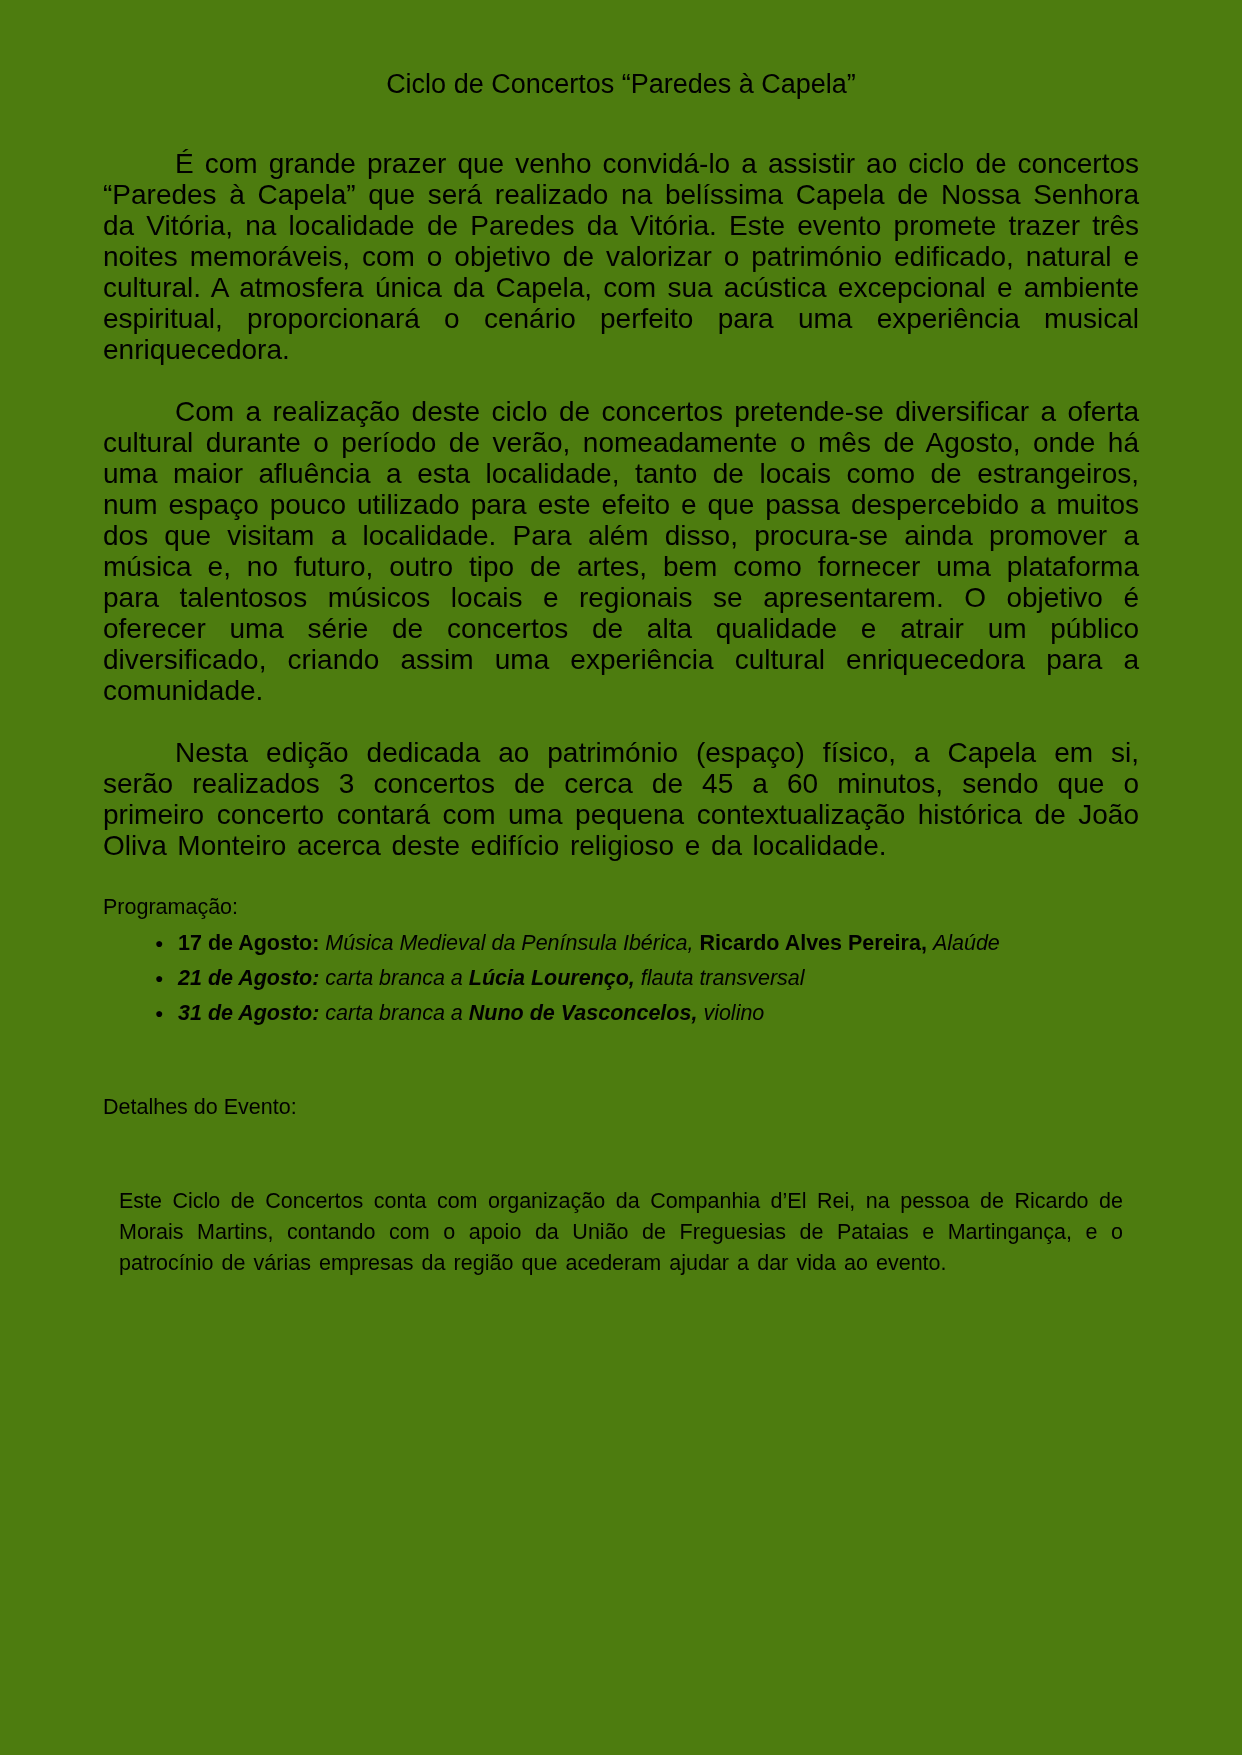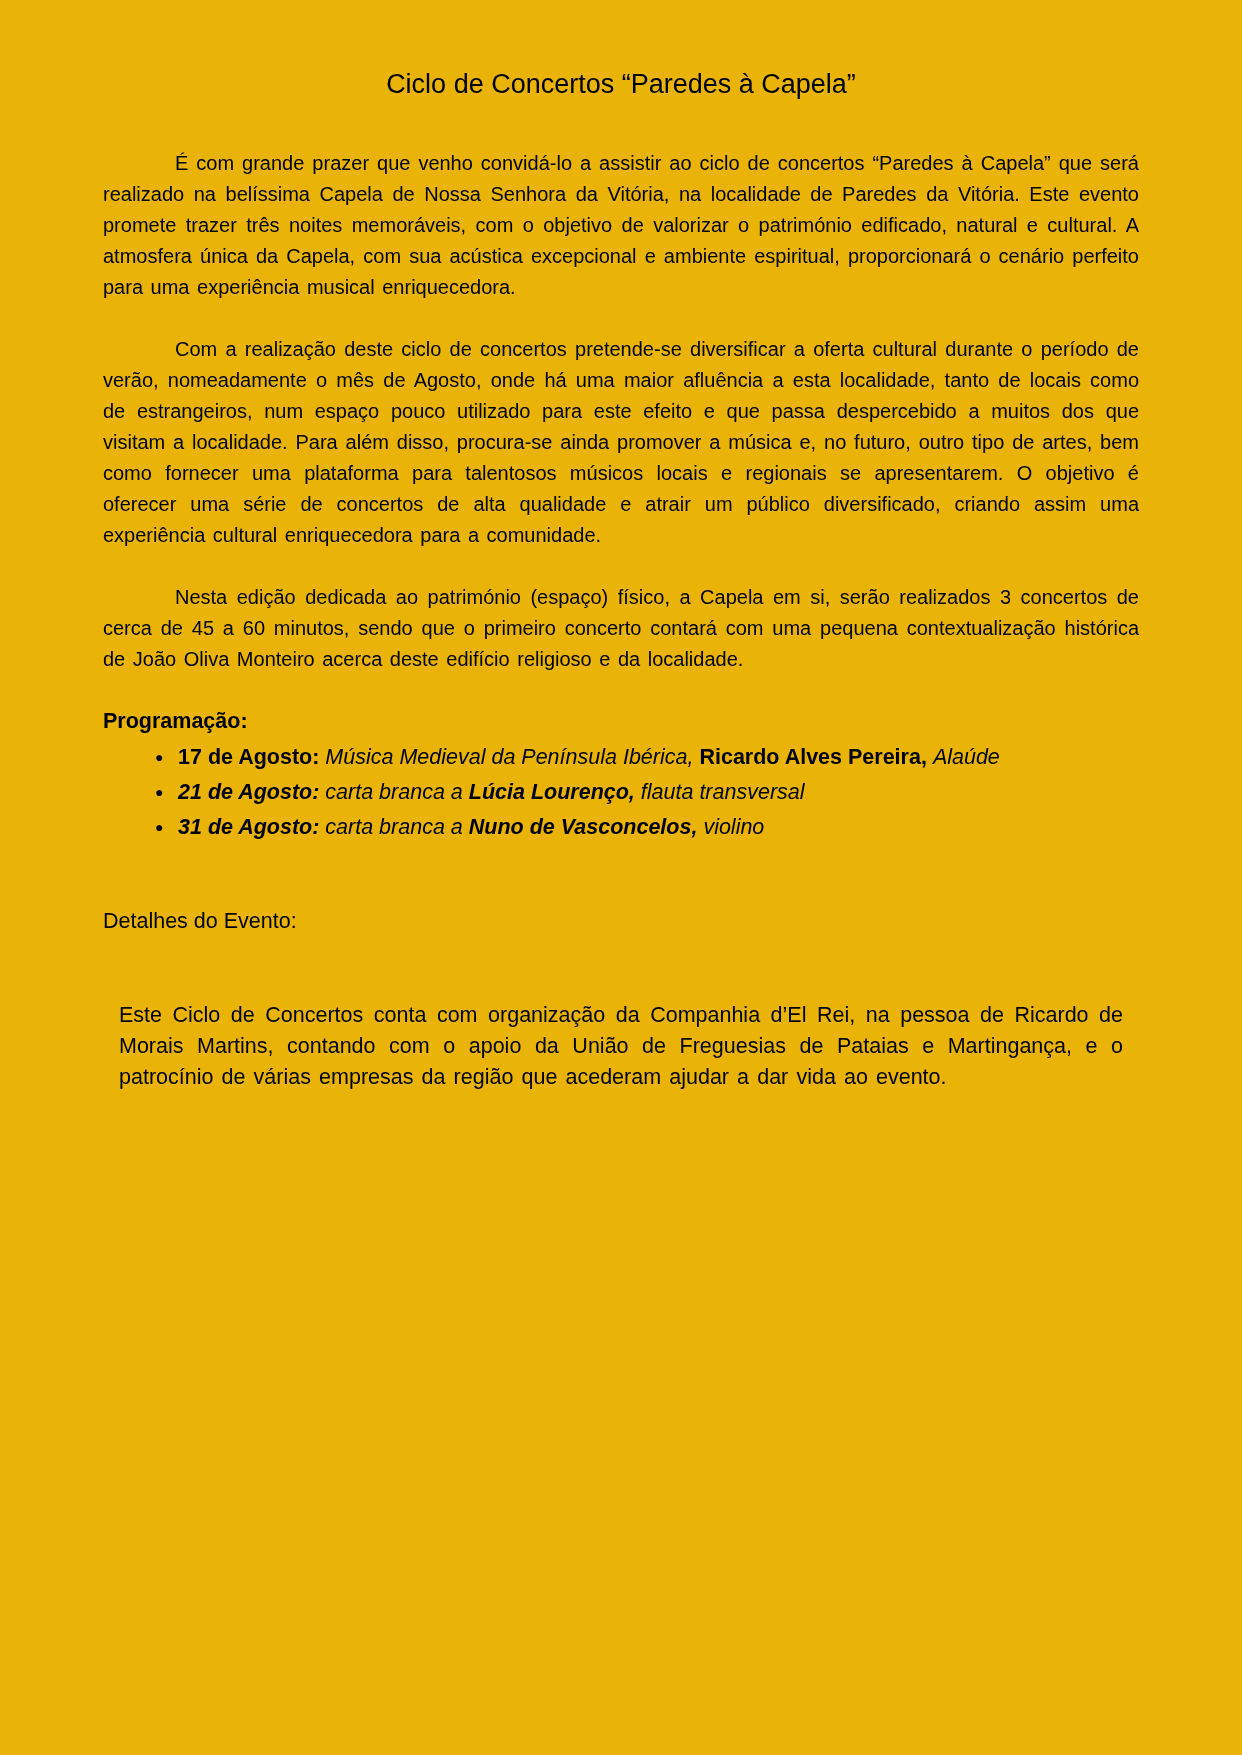--- a/index.html
+++ b/index.html
@@ -12,41 +12,41 @@
     height: 1755px;
     font-family: "Liberation Sans", sans-serif;
     color: #000000;
     overflow: hidden;
   }
   .page {
     box-sizing: border-box;
     width: 1242px;
     height: 1755px;
     padding: 66px 103px 0 103px;
-    background: #eab308;
+    background: #4d7c0f;
   }
   .doc-title {
     font-size: 27px;
     line-height: 36px;
     font-weight: 400;
     text-align: center;
     margin: 0 0 46px 0;
   }
   p.body-par {
-    font-size: 20px;
+    font-size: 28px;
     line-height: 31px;
     text-align: justify;
     text-indent: 72px;
     margin: 0 0 31px 0;
     word-spacing: 0.10em;
   }
   .section-heading {
     font-size: 21.5px;
     line-height: 31px;
-    font-weight: 700;
+    font-weight: 400;
     margin: 0 0 5px 0;
   }
   ul.program-list {
     list-style: none;
     margin: 0 0 63px 0;
     padding: 0;
   }
   ul.program-list li {
     position: relative;
     font-size: 21.5px;

